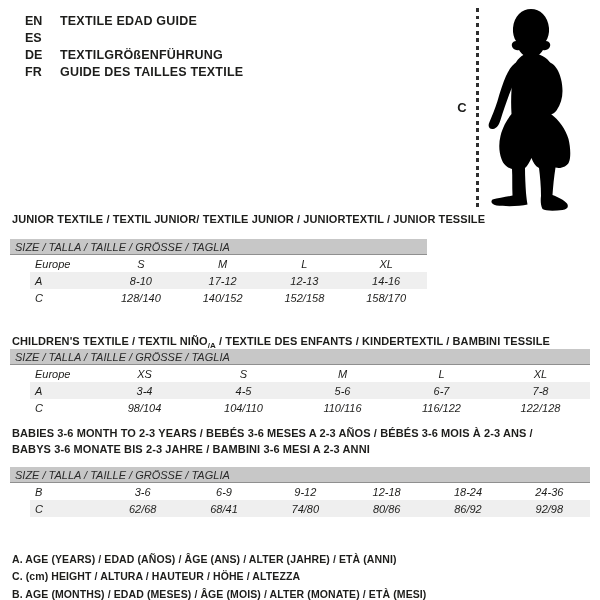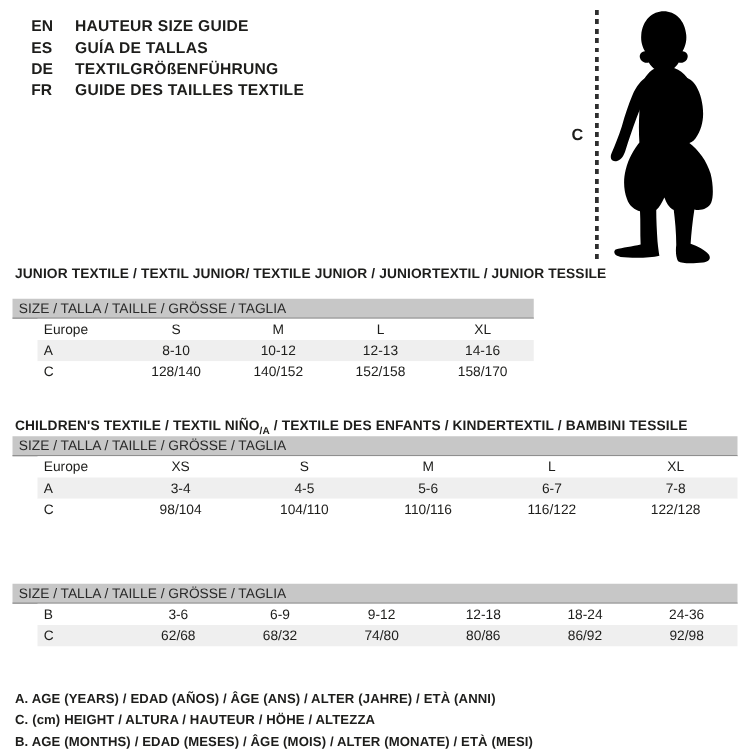--- a/index.html
+++ b/index.html
@@ -18,21 +18,21 @@
   .fig-label{position:absolute;left:453px;top:100px;width:18px;text-align:center;
              font-size:13px;font-weight:bold;}
   .baby-svg{position:absolute;left:483px;top:6px;}
 
   
   .sec-title{position:absolute;left:12px;font-size:11px;font-weight:bold;letter-spacing:.1px;white-space:nowrap;}
   .sec-title .sub{font-size:8px;vertical-align:-3px;}
   .sec-title .line2{display:block;margin-top:4px;}
 
   
-  .stable{position:absolute;left:10px;}
+  .stable{position:absolute;left:10px;font-style:italic;}
   .t1{width:417px;top:239px;}
   .t2{width:580px;top:349px;}
   .t3{width:580px;top:467px;}
   .bar{height:16px;background:#c7c7c7;border-bottom:1px solid #8f8f8f;
        font-size:11px;color:#2a2a2a;display:flex;align-items:center;padding-left:5px;box-sizing:border-box;}
   .trow{display:flex;height:17px;align-items:center;font-size:11px;background:#ffffff;margin-left:20px;}
   .trow.alt{background:#efefef;}
   .tlabel{padding-left:5px;box-sizing:border-box;}
   .t1 .tlabel{width:70px;}
   .t2 .tlabel{width:65px;}
@@ -44,25 +44,24 @@
   .fnote{height:17.5px;font-size:10.5px;font-weight:bold;letter-spacing:.1px;display:flex;align-items:center;}
 </style>
 </head>
 <body>
 
 <div class="page">
 
   <div class="lang-block">
     <div class="lang-row">
       <span class="lang-code">EN</span>
-      <span class="lang-title">HAUTEUR SIZE GUIDE</span>
+      <span class="lang-title">TEXTILE EDAD GUIDE</span>
     </div>
     <div class="lang-row">
       <span class="lang-code">ES</span>
-      <span class="lang-title">GUÍA DE TALLAS</span>
     </div>
     <div class="lang-row">
       <span class="lang-code">DE</span>
       <span class="lang-title">TEXTILGRÖßENFÜHRUNG</span>
     </div>
     <div class="lang-row">
       <span class="lang-code">FR</span>
       <span class="lang-title">GUIDE DES TAILLES TEXTILE</span>
     </div>
   </div>
@@ -84,21 +83,21 @@
     <div class="trow">
       <div class="tlabel">Europe</div>
       <div class="tcell">S</div>
       <div class="tcell">M</div>
       <div class="tcell">L</div>
       <div class="tcell">XL</div>
     </div>
     <div class="trow alt">
       <div class="tlabel">A</div>
       <div class="tcell">8-10</div>
-      <div class="tcell">10-12</div>
+      <div class="tcell">17-12</div>
       <div class="tcell">12-13</div>
       <div class="tcell">14-16</div>
     </div>
     <div class="trow">
       <div class="tlabel">C</div>
       <div class="tcell">128/140</div>
       <div class="tcell">140/152</div>
       <div class="tcell">152/158</div>
       <div class="tcell">158/170</div>
     </div>
@@ -130,37 +129,41 @@
     <div class="trow">
       <div class="tlabel">C</div>
       <div class="tcell">98/104</div>
       <div class="tcell">104/110</div>
       <div class="tcell">110/116</div>
       <div class="tcell">116/122</div>
       <div class="tcell">122/128</div>
     </div>
   </div>
 
+  <div class="sec-title" style="top:427px">
+    <span>BABIES 3-6 MONTH TO 2-3 YEARS / BEBÉS 3-6 MESES A 2-3 AÑOS / BÉBÉS 3-6 MOIS À 2-3 ANS /</span>
+    <span class="line2">BABYS 3-6 MONATE BIS 2-3 JAHRE / BAMBINI 3-6 MESI A 2-3 ANNI</span>
+  </div>
   <div class="stable t3">
     <div class="bar">
       <span>SIZE / TALLA / TAILLE / GRÖSSE / TAGLIA</span>
     </div>
     <div class="trow">
       <div class="tlabel">B</div>
       <div class="tcell">3-6</div>
       <div class="tcell">6-9</div>
       <div class="tcell">9-12</div>
       <div class="tcell">12-18</div>
       <div class="tcell">18-24</div>
       <div class="tcell">24-36</div>
     </div>
     <div class="trow alt">
       <div class="tlabel">C</div>
       <div class="tcell">62/68</div>
-      <div class="tcell">68/32</div>
+      <div class="tcell">68/41</div>
       <div class="tcell">74/80</div>
       <div class="tcell">80/86</div>
       <div class="tcell">86/92</div>
       <div class="tcell">92/98</div>
     </div>
   </div>
 
   <div class="footnotes">
     <div class="fnote">A. AGE (YEARS) / EDAD (AÑOS) / ÂGE (ANS) / ALTER (JAHRE) / ETÀ (ANNI)</div>
     <div class="fnote">C. (cm) HEIGHT / ALTURA / HAUTEUR / HÖHE / ALTEZZA</div>

